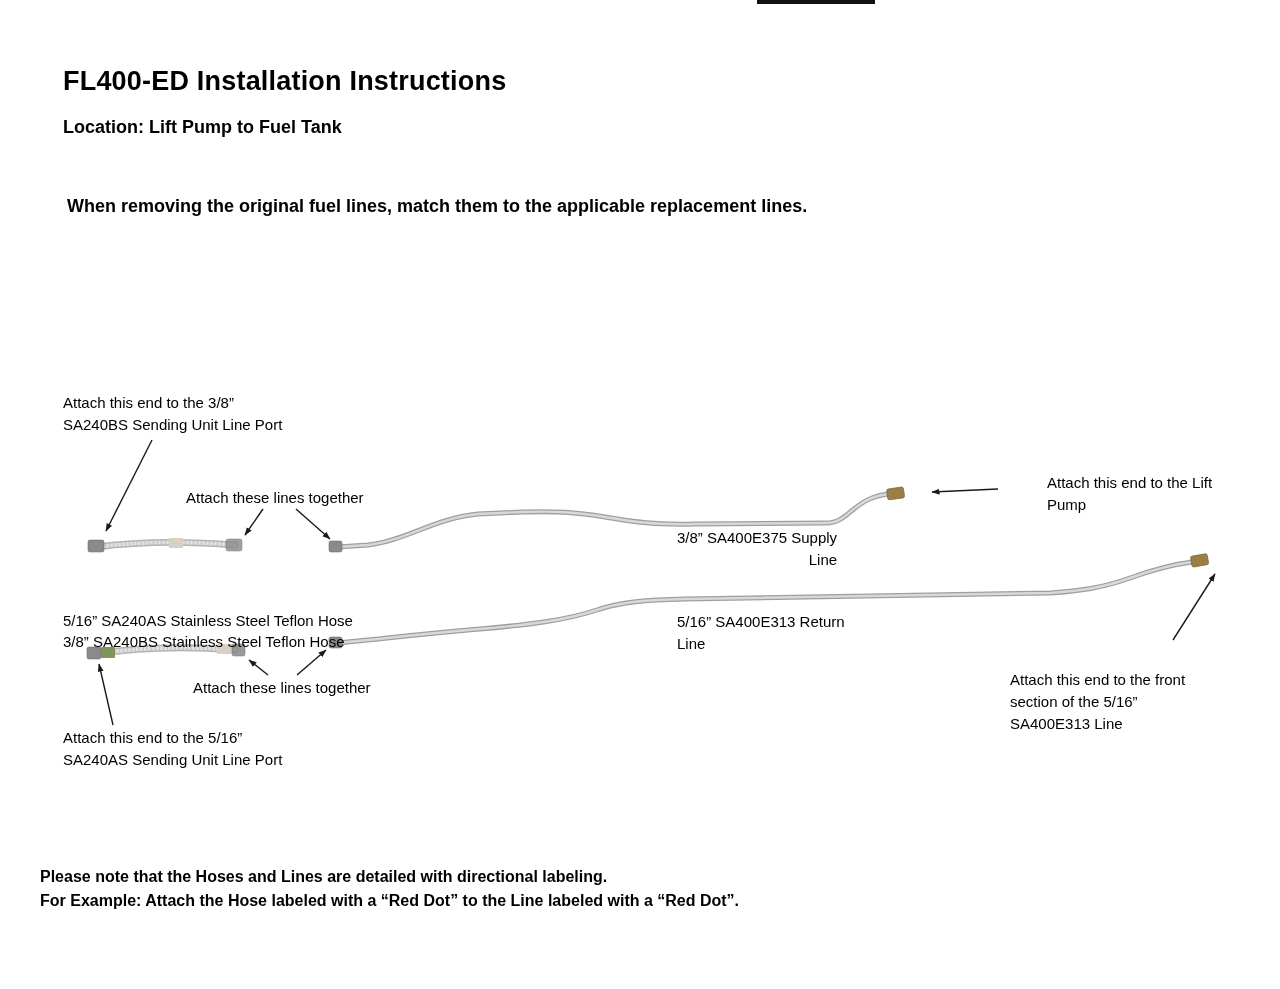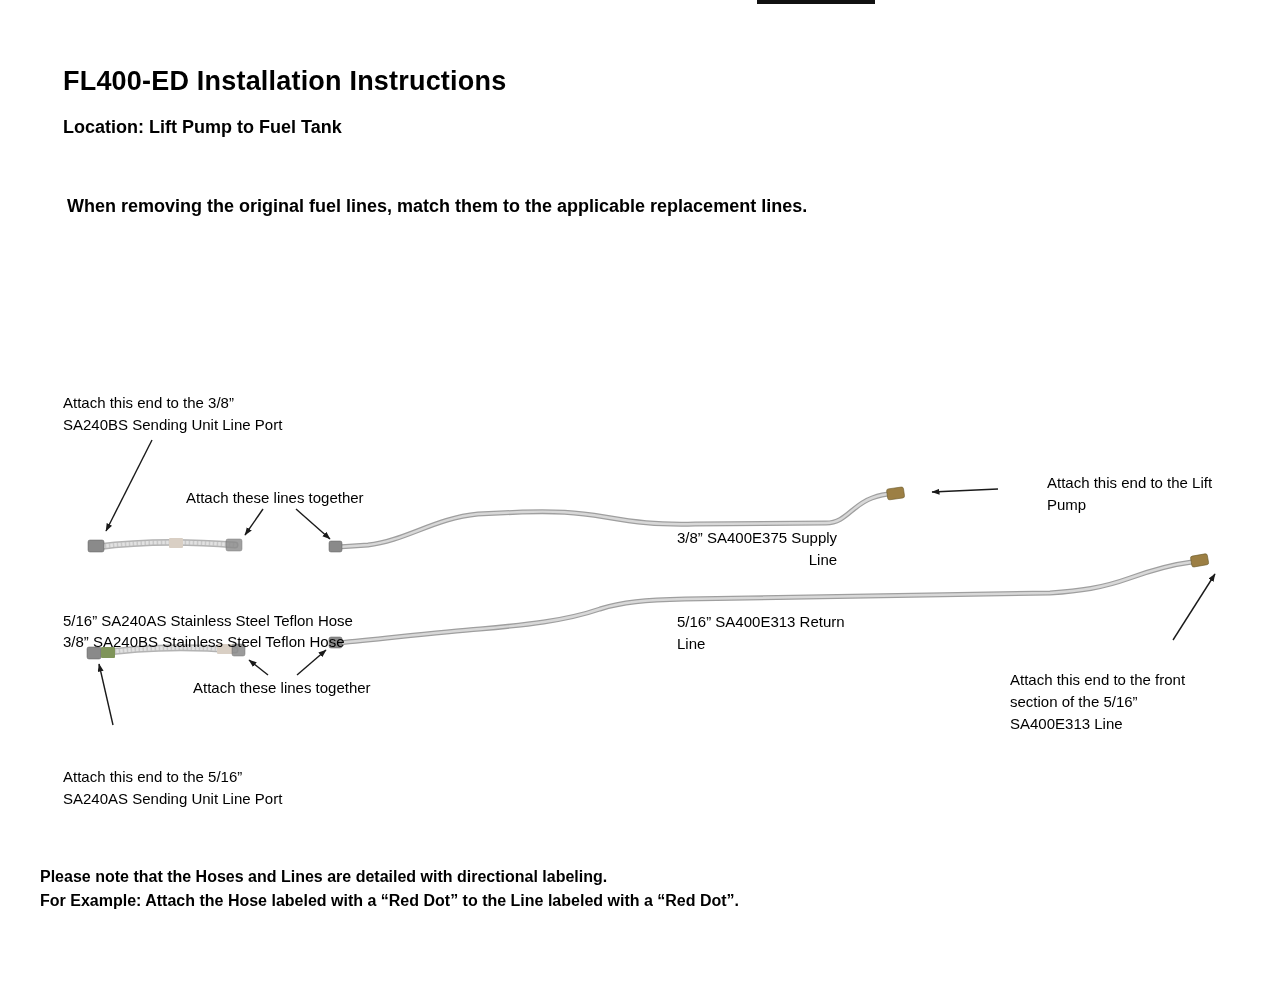--- a/index.html
+++ b/index.html
@@ -113,20 +113,20 @@
 
   <div class="part-label abs" style="left:677px; top:611px;">5/16” SA400E313 Return
 Line</div>
 
   <div class="callout abs" style="left:1010px; top:640px;margin-top:29px;">Attach this end to the front
 section of the 5/16”
 SA400E313 Line</div>
 
   <div class="callout abs" style="left:193px; top:677px;">Attach these lines together</div>
 
-  <div class="callout abs" style="left:63px; top:766px;">Attach this end to the 5/16”
+  <div class="callout abs" style="left:63px; top:727px;">Attach this end to the 5/16”
 SA240AS Sending Unit Line Port</div>
 
   <div class="footer-note abs" style="left:40px; top:865px;">Please note that the Hoses and Lines are detailed with directional labeling.</div>
 
   <div class="footer-note abs" style="left:40px; top:889px;">For Example: Attach the Hose labeled with a “Red Dot” to the Line labeled with a “Red Dot”.</div>
 
 </div>
 
 </body></html>

